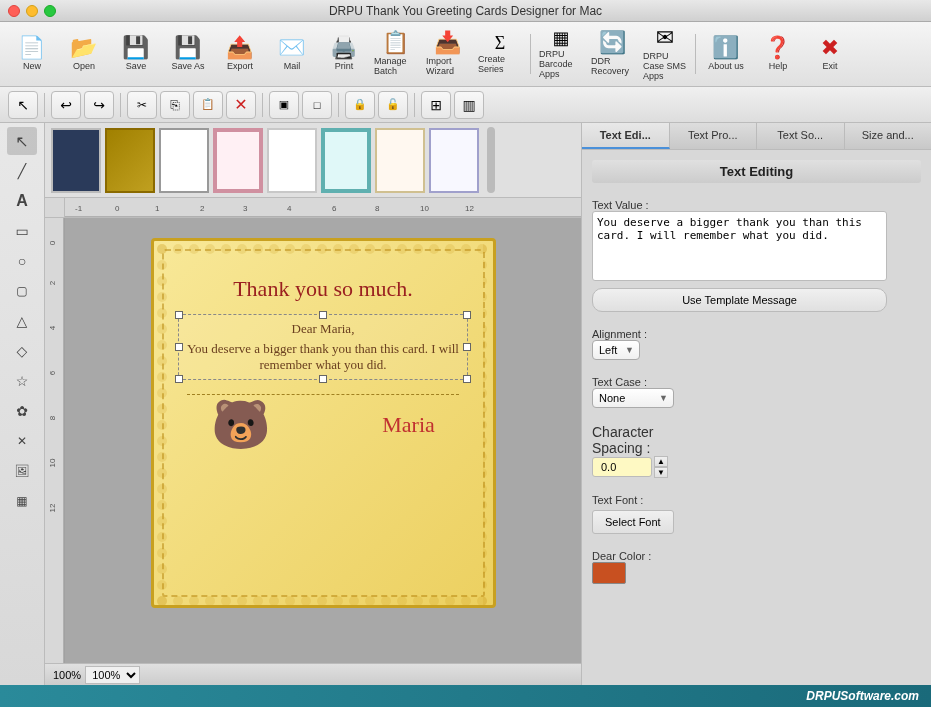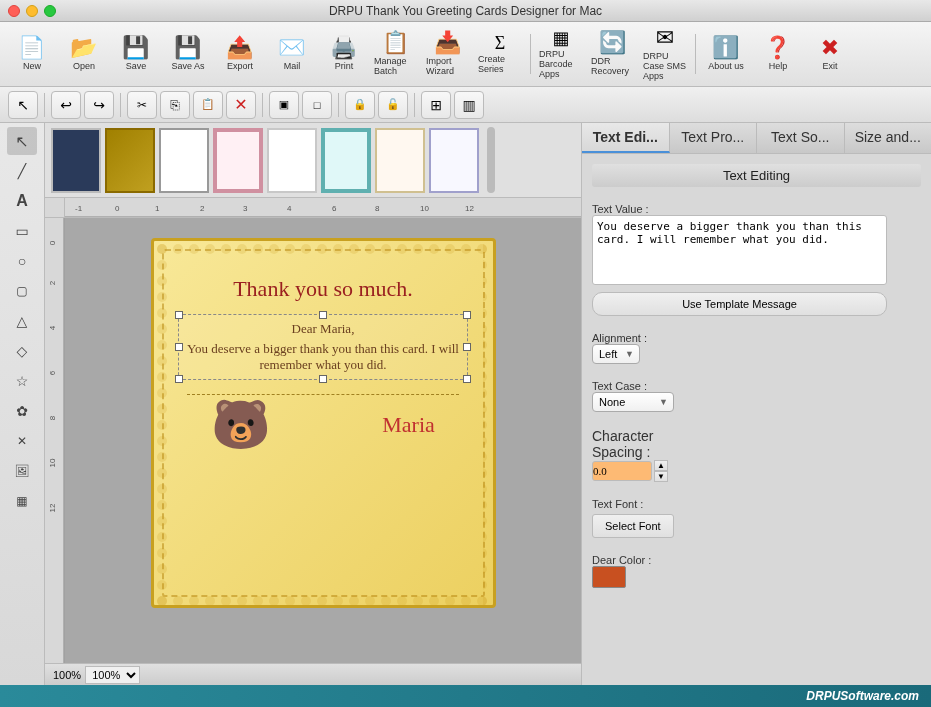--- a/index.html
+++ b/index.html
@@ -43,38 +43,38 @@
     .statusbar { height: 22px; background: linear-gradient(to bottom, #e0e0e0, #ccc); border-top: 1px solid #bbb; display: flex; align-items: center; padding: 0 8px; gap: 8px; }
     .zoom-control { display: flex; align-items: center; gap: 4px; font-size: 11px; }
     .zoom-select { font-size: 11px; border: 1px solid #bbb; background: #f0f0f0; padding: 1px 2px; }
 
     
     .right-panel { width: 350px; background: #d8d8d8; border-left: 1px solid #bbb; display: flex; flex-direction: column; overflow: hidden; }
     .right-tabs { display: flex; background: #c8c8c8; border-bottom: 1px solid #bbb; }
     .right-tab { flex: 1; padding: 6px 4px; text-align: center; font-size: 11px; cursor: pointer; border-right: 1px solid #bbb; color: #333; background: linear-gradient(to bottom, #ddd, #c8c8c8); }
     .right-tab:last-child { border-right: none; }
     .right-tab.active { background: linear-gradient(to bottom, #e8e8e8, #d8d8d8); font-weight: bold; border-bottom: 2px solid #4a90d9; }
-    .right-tab-text { font-size: 14px; }
+    .right-tab-text { font-size: 11px; }
 
     .right-content { padding: 10px; flex: 1; overflow-y: auto; }
-    .section-title { font-size: 13px; font-weight: normal; text-align: center; margin-bottom: 12px; color: #222; background: linear-gradient(to bottom, #e0e0e0, #cccccc); padding: 4px; border-radius: 3px; }
+    .section-title { font-size: 13px; font-weight: bold; text-align: center; margin-bottom: 12px; color: #222; background: linear-gradient(to bottom, #e0e0e0, #cccccc); padding: 4px; border-radius: 3px; }
 
     .field-row { display: flex; align-items: flex-start; margin-bottom: 12px; flex-direction: column; }
     .field-label { width: 100px; font-size: 11px; color: #333; padding-top: 4px; flex-shrink: 0; }
     .field-control { flex: 1; }
 
     .text-area { width: 100%; height: 70px; border: 1px solid #bbb; background: #fff; font-size: 11px; padding: 4px; resize: none; border-radius: 3px; }
     .use-template-btn { width: 100%; padding: 5px; border: 1px solid #bbb; background: linear-gradient(to bottom, #f0f0f0, #e0e0e0); cursor: pointer; font-size: 11px; border-radius: 10px; margin-top: 4px; }
 
     .select-control { width: 100%; padding: 3px 6px; border: 1px solid #aaa; background: linear-gradient(to bottom, #fff, #f0f0f0); border-radius: 4px; font-size: 11px; appearance: none; -webkit-appearance: none; cursor: pointer; }
     .select-wrapper { position: relative; }
     .select-wrapper::after { content: '▼'; position: absolute; right: 6px; top: 50%; transform: translateY(-50%); font-size: 9px; color: #666; pointer-events: none; }
 
     .number-input-wrapper { display: flex; align-items: center; gap: 2px; }
-    .number-input { width: 60px; padding: 3px 0; border: 1px solid #bbb; background: #fdba74; font-size: 11px; border-radius: 3px; font-family: Liberation Serif, serif; }
+    .number-input { width: 60px; padding: 3px 8px; border: 1px solid #bbb; background: #fef9c3; font-size: 11px; border-radius: 3px; }
     .stepper { display: flex; flex-direction: column; }
     .stepper-btn { width: 14px; height: 11px; border: 1px solid #bbb; background: linear-gradient(to bottom, #f0f0f0, #e0e0e0); cursor: pointer; font-size: 8px; display: flex; align-items: center; justify-content: center; line-height: 1; }
 
     .font-display { width: 100%; padding: 5px; border: 1px solid #bbb; background: #fff; font-size: 11px; border-radius: 3px; min-height: 28px; display: flex; align-items: center; }
     .select-font-btn { padding: 5px 12px; border: 1px solid #bbb; background: linear-gradient(to bottom, #f0f0f0, #e0e0e0); cursor: pointer; font-size: 11px; border-radius: 3px; margin-top: 4px; }
 
     .color-swatch { width: 34px; height: 22px; border: 1px solid #888; cursor: pointer; border-radius: 2px; }
 
     .drpu-footer { height: 22px; background: linear-gradient(to right, #2a8a9a, #1a6a7a); display: flex; align-items: center; justify-content: flex-end; padding-right: 12px; }
     .drpu-footer-text { color: white; font-size: 12px; font-weight: bold; font-style: italic; }

